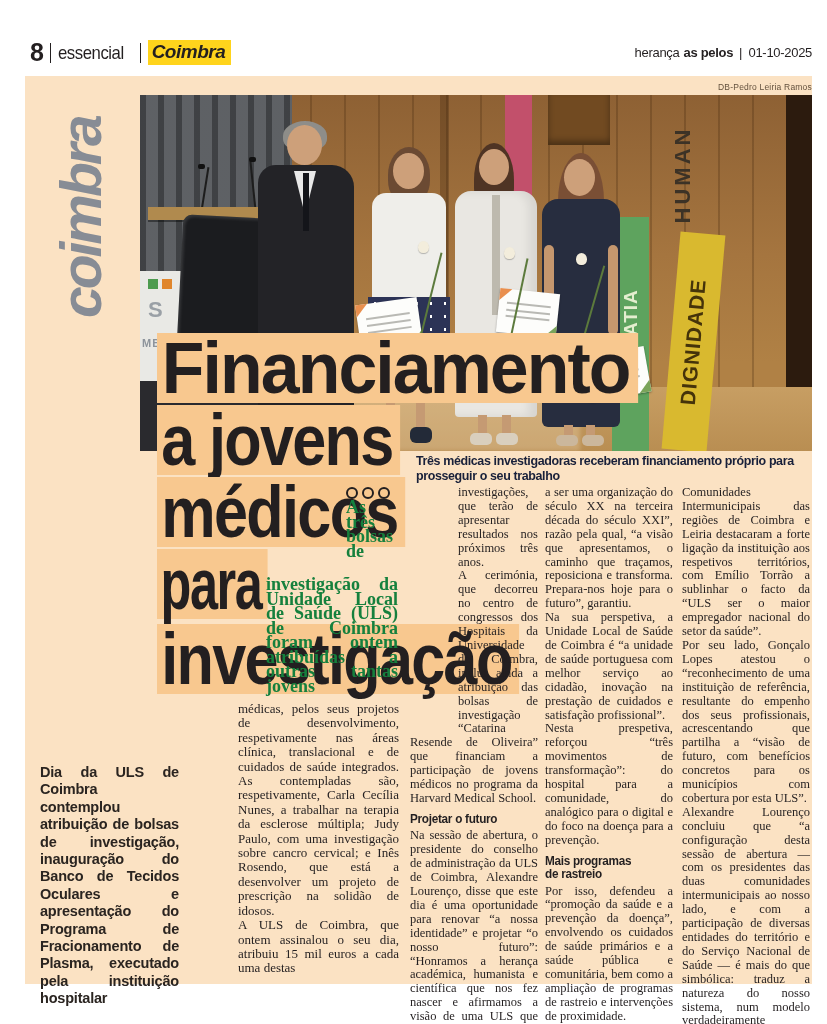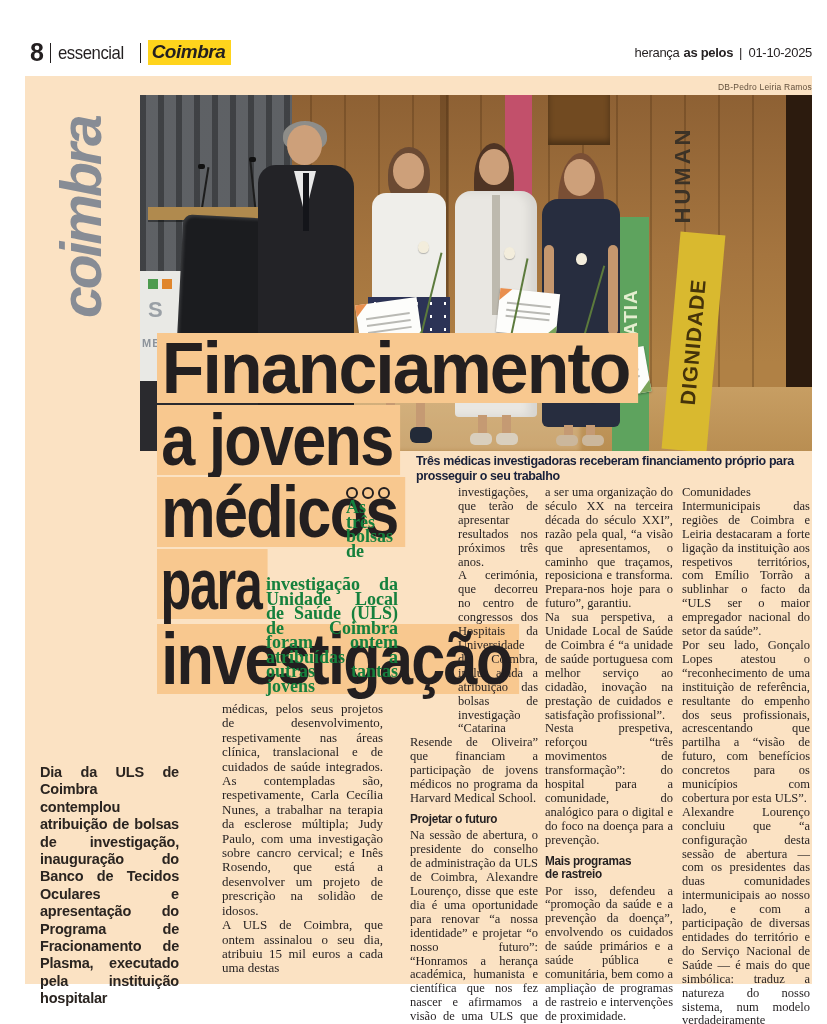--- a/index.html
+++ b/index.html
@@ -135,21 +135,21 @@
   .lead{position:absolute;left:266px;top:485px;width:132px;font-family:"Liberation Serif",serif;
         font-weight:700;font-size:18px;line-height:14.5px;text-align:justify;color:#15803d;}
   .lead-spacer{float:left;width:80px;height:92px;}
   .lead-dots{height:15px;display:flex;gap:4px;align-items:center;}
   .dot{width:8px;height:8px;border:2.6px solid #231f20;border-radius:50%;display:inline-block;}
 
   
   .col{position:absolute;font-family:"Liberation Serif",serif;font-size:12.5px;line-height:13.9px;
        text-align:justify;color:#231f20;}
   .para{white-space:pre-line;}
-  .col1{left:222px;top:702px;width:161px;font-size:13px;line-height:14.4px;}
+  .col1{left:238px;top:702px;width:161px;font-size:13px;line-height:14.4px;}
   .col2{left:410px;top:486px;width:128px;}
   .col3{left:545px;top:486px;width:128px;}
   .col4{left:682px;top:486px;width:128px;}
   .intrude{float:left;width:48px;height:116px;margin-top:128px;}
   .subhead{font-family:"Liberation Sans",sans-serif;font-weight:700;font-size:12.5px;line-height:13.5px;
            margin:7px 0 3px 0;letter-spacing:-0.3px;white-space:pre-line;transform:scaleX(.94);transform-origin:left;}
 
   
   .note{position:absolute;left:40px;top:764px;width:139px;font-size:14.5px;line-height:17.4px;
         font-weight:700;letter-spacing:-0.2px;color:#2a2420;text-align:justify;}

